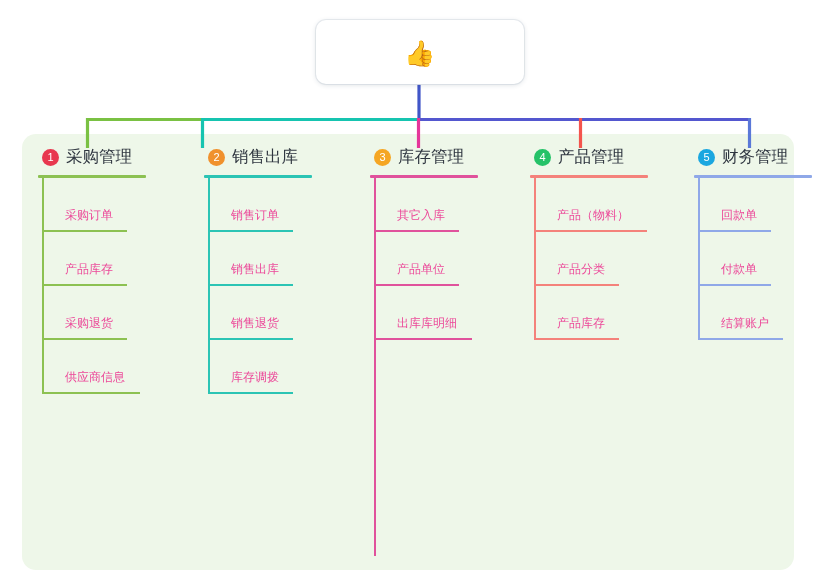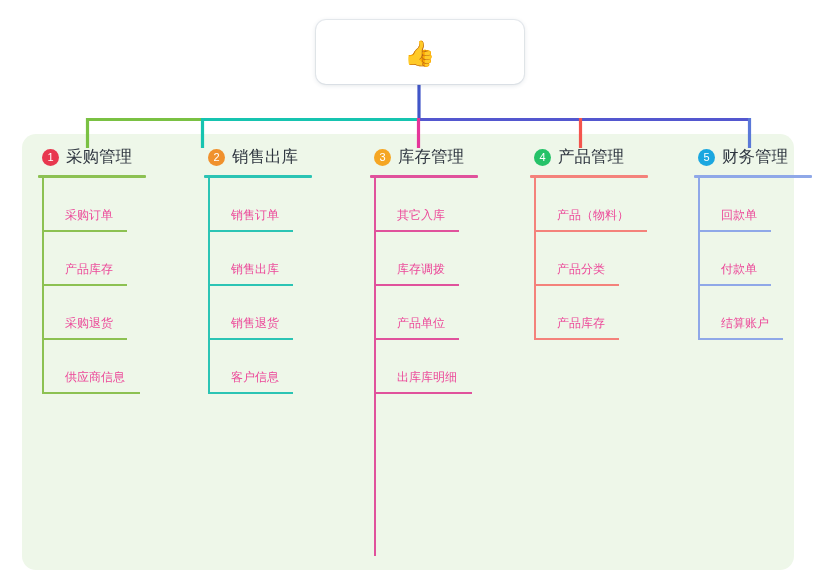--- a/index.html
+++ b/index.html
@@ -208,43 +208,39 @@
         </div>
         <div class="child">
           <span class="child-label">销售出库</span>
           <div class="child-rule" style="background: rgb(43, 196, 180); width: 85px;"></div>
         </div>
         <div class="child">
           <span class="child-label">销售退货</span>
           <div class="child-rule" style="background: rgb(43, 196, 180); width: 85px;"></div>
         </div>
         <div class="child">
-          <span class="child-label">客户信息</span>
+          <span class="child-label">库存调拨</span>
           <div class="child-rule" style="background: rgb(43, 196, 180); width: 85px;"></div>
         </div>
       </div>
   </div>
 
   <div class="column" id="col-2" style="left: 370px;">
     <div class="col-header">
       <span class="badge" style="background: rgb(245, 166, 35);">3</span>
       <span class="col-title">库存管理</span>
     </div>
     <div class="col-rule" style="background: rgb(224, 82, 156); width: 108px;"></div>
     <div class="children">
         <div class="trunk" style="background: rgb(224, 82, 156); height: 378px;"></div>
         <div class="child">
           <span class="child-label">其它入库</span>
           <div class="child-rule" style="background: rgb(224, 82, 156); width: 85px;"></div>
         </div>
         <div class="child">
-          <span class="child-label">库存调拨</span>
-          <div class="child-rule" style="background: rgb(224, 82, 156); width: 85px;"></div>
-        </div>
-        <div class="child">
           <span class="child-label">产品单位</span>
           <div class="child-rule" style="background: rgb(224, 82, 156); width: 85px;"></div>
         </div>
         <div class="child">
           <span class="child-label">出库库明细</span>
           <div class="child-rule" style="background: rgb(224, 82, 156); width: 98px;"></div>
         </div>
       </div>
   </div>
 

